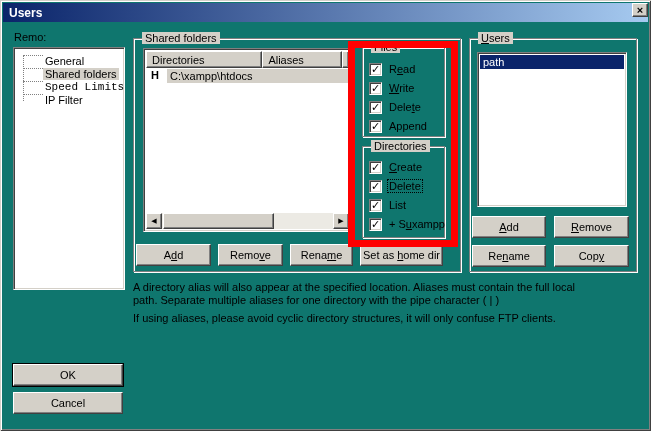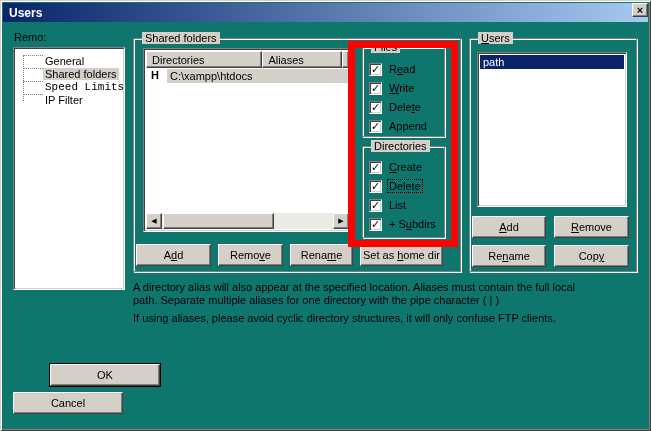--- a/index.html
+++ b/index.html
@@ -232,21 +232,21 @@
     <div class="cb-row" style="top:51px;">
       <span class="cb">
           <span>✓</span>
         </span>
       <span class="cb-label"><span>List</span><span class="k"></span><span></span></span>
     </div>
     <div class="cb-row" style="top:70px;">
       <span class="cb">
           <span>✓</span>
         </span>
-      <span class="cb-label"><span>+ S</span><span class="k">u</span><span>bdirs</span></span>
+      <span class="cb-label"><span>+ S</span><span class="k">u</span><span>xampp</span></span>
     </div>
   </div>
 
   <div class="groupbox" style="left:469px; top:38px; width:168px; height:234px;">
     <span class="group-label"><span></span><span class="k">U</span><span>sers</span></span>
   </div>
   <div class="userlist sunken">
     <div class="user-item">path</div>
   </div>
   <div class="btn" style="left:472px; top:216px; width:74px;">
@@ -259,18 +259,18 @@
     <span><span>Re</span><span class="k">n</span><span>ame</span></span>
   </div>
   <div class="btn" style="left:554px; top:245px; width:75px;">
     <span><span>Cop</span><span class="k">y</span><span></span></span>
   </div>
 
   <div class="notes-line" style="top:281px;">A directory alias will also appear at the specified location. Aliases must contain the full local</div>
   <div class="notes-line" style="top:294px;">path. Separate multiple aliases for one directory with the pipe character ( | )</div>
   <div class="notes-line" style="top:312px;">If using aliases, please avoid cyclic directory structures, it will only confuse FTP clients.</div>
 
-  <div class="btn default" style="left:13px; top:364px; width:110px;margin-left:37px;">OK</div>
+  <div class="btn default" style="left:13px; top:364px; width:110px;">OK</div>
   <div class="btn" style="left:13px; top:392px; width:110px;">Cancel</div>
 
   <div class="annotation"></div>
 
 </div>
 
 </body></html>

